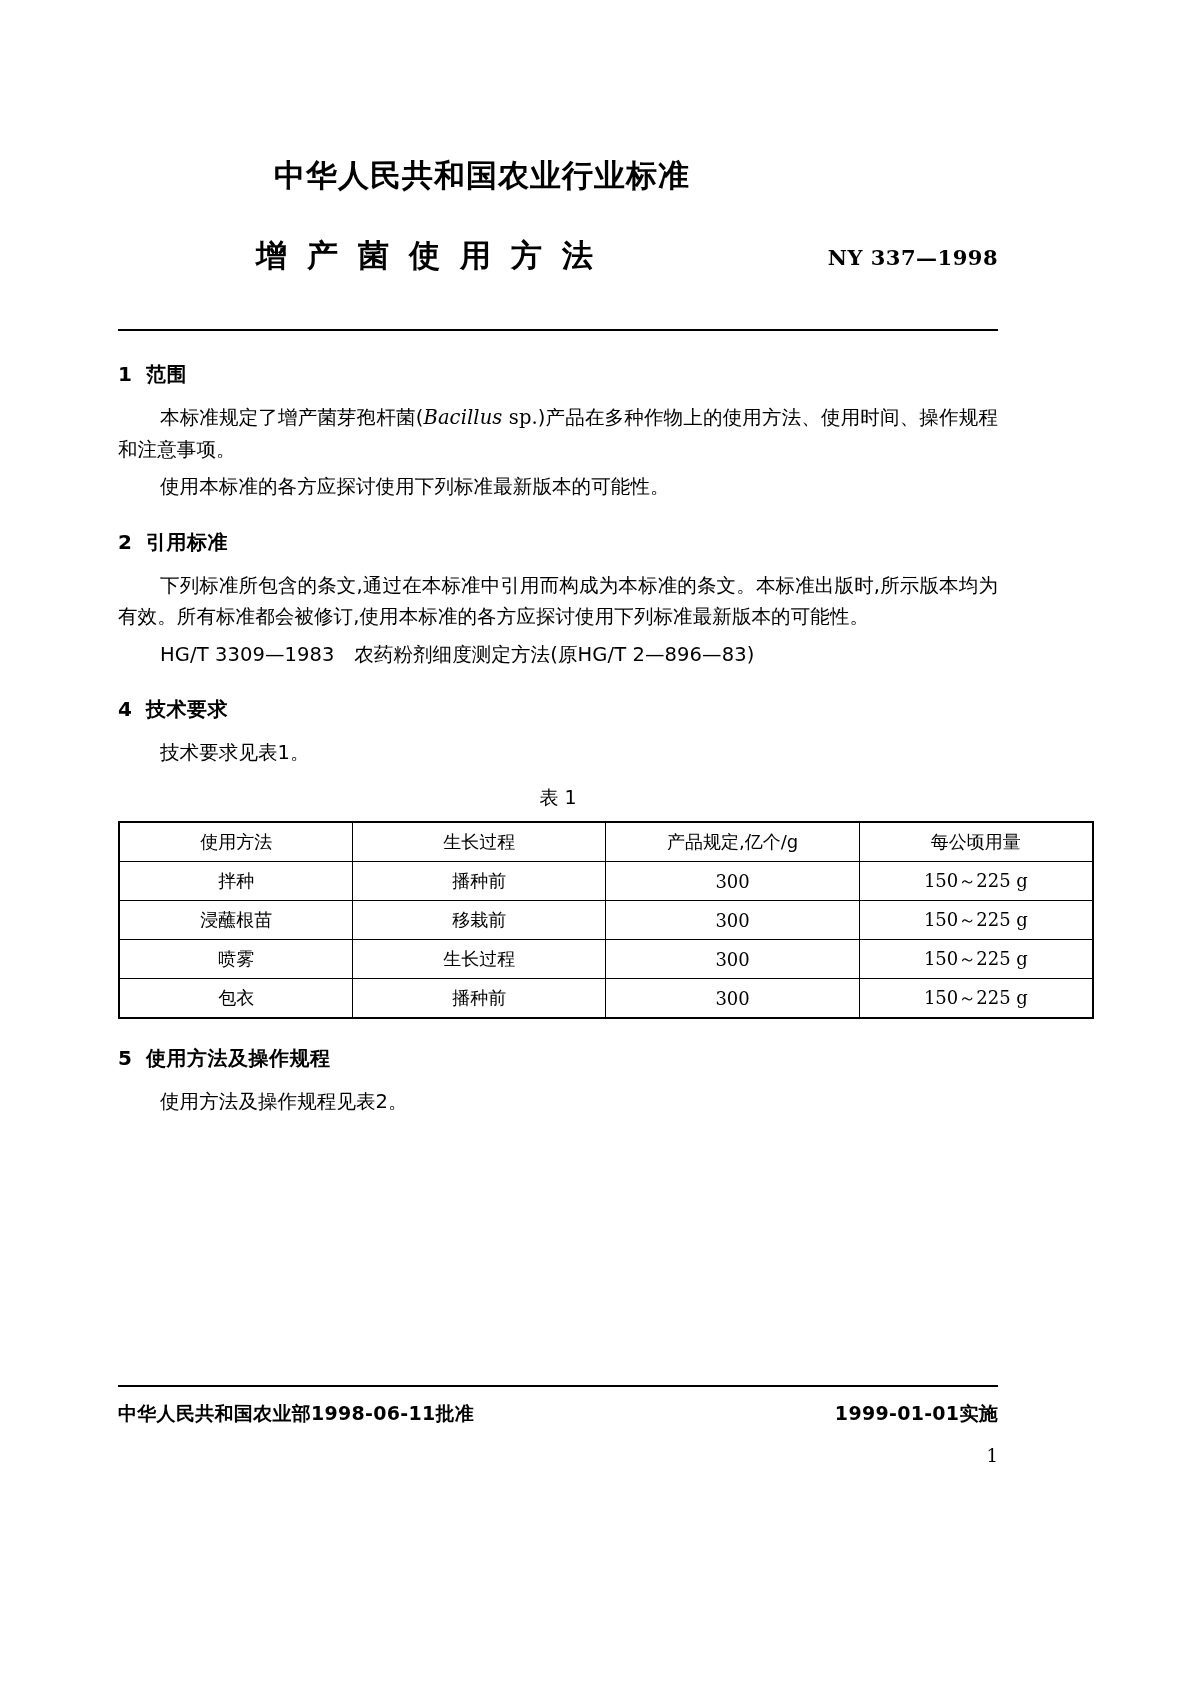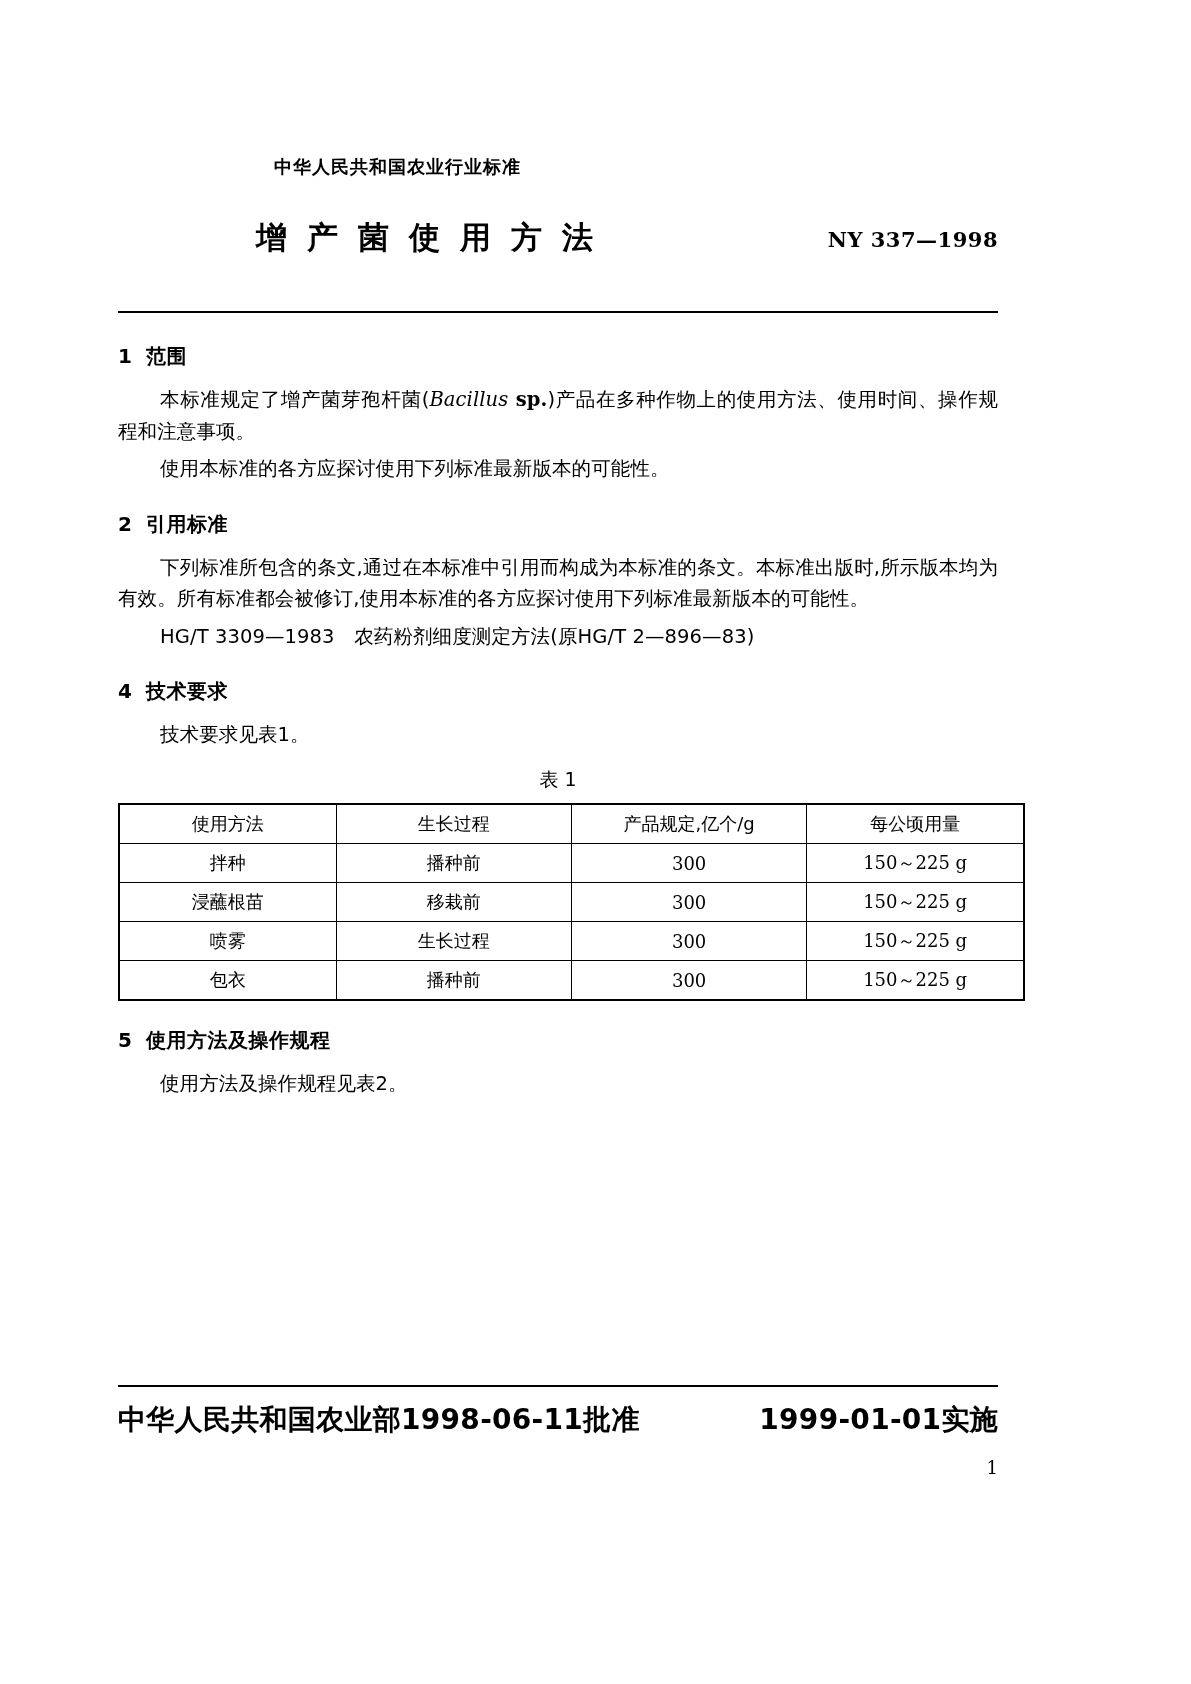--- a/index.html
+++ b/index.html
@@ -26,21 +26,21 @@
     width: 880px;
   }
 
   
   .masthead {
     padding-top: 155px;
   }
   .org-line {
     font-family: "DejaVu Sans", "Liberation Sans", sans-serif;
     font-weight: bold;
-    font-size: 18px;
+    font-size: 31px;
     letter-spacing: 1px;
     margin-left: 156px;
   }
   .title-row {
     position: relative;
     margin-top: 38px;
     height: 46px;
   }
   .doc-title {
     position: absolute;
@@ -97,32 +97,31 @@
     font-size: 19.5px;
     letter-spacing: 0.1px;
   }
   .sci {
     font-family: "DejaVu Serif", "Liberation Serif", serif;
     font-style: italic;
   }
   .rom {
     font-family: "DejaVu Serif", "Liberation Serif", serif;
     font-style: normal;
-    font-weight: bold;
   }
 
   
   .table-caption {
     text-align: center;
     font-size: 19px;
     margin: 16px 0 10px 0;
     font-family: "DejaVu Sans", "Liberation Sans", sans-serif;
   }
   table.data {
-    width: 907px;
+    width: 976px;
     border-collapse: collapse;
     table-layout: fixed;
   }
   table.data th, table.data td {
     border: 1px solid #000;
     text-align: center;
     vertical-align: middle;
     height: 36px;
     font-weight: normal;
     font-size: 18px;
@@ -152,21 +151,21 @@
   }
   .footer-rule {
     border-top: 2px solid #000;
     height: 0;
   }
   .footer-row {
     display: flex;
     justify-content: space-between;
     align-items: baseline;
     margin-top: 14px;
-    font-size: 28px;
+    font-size: 19px;
     font-weight: bold;
     letter-spacing: 0.3px;
   }
   .footer-left, .footer-right {
     white-space: nowrap;
   }
   .page-num {
     text-align: right;
     margin-top: 18px;
     font-family: "DejaVu Serif", "Liberation Serif", serif;

